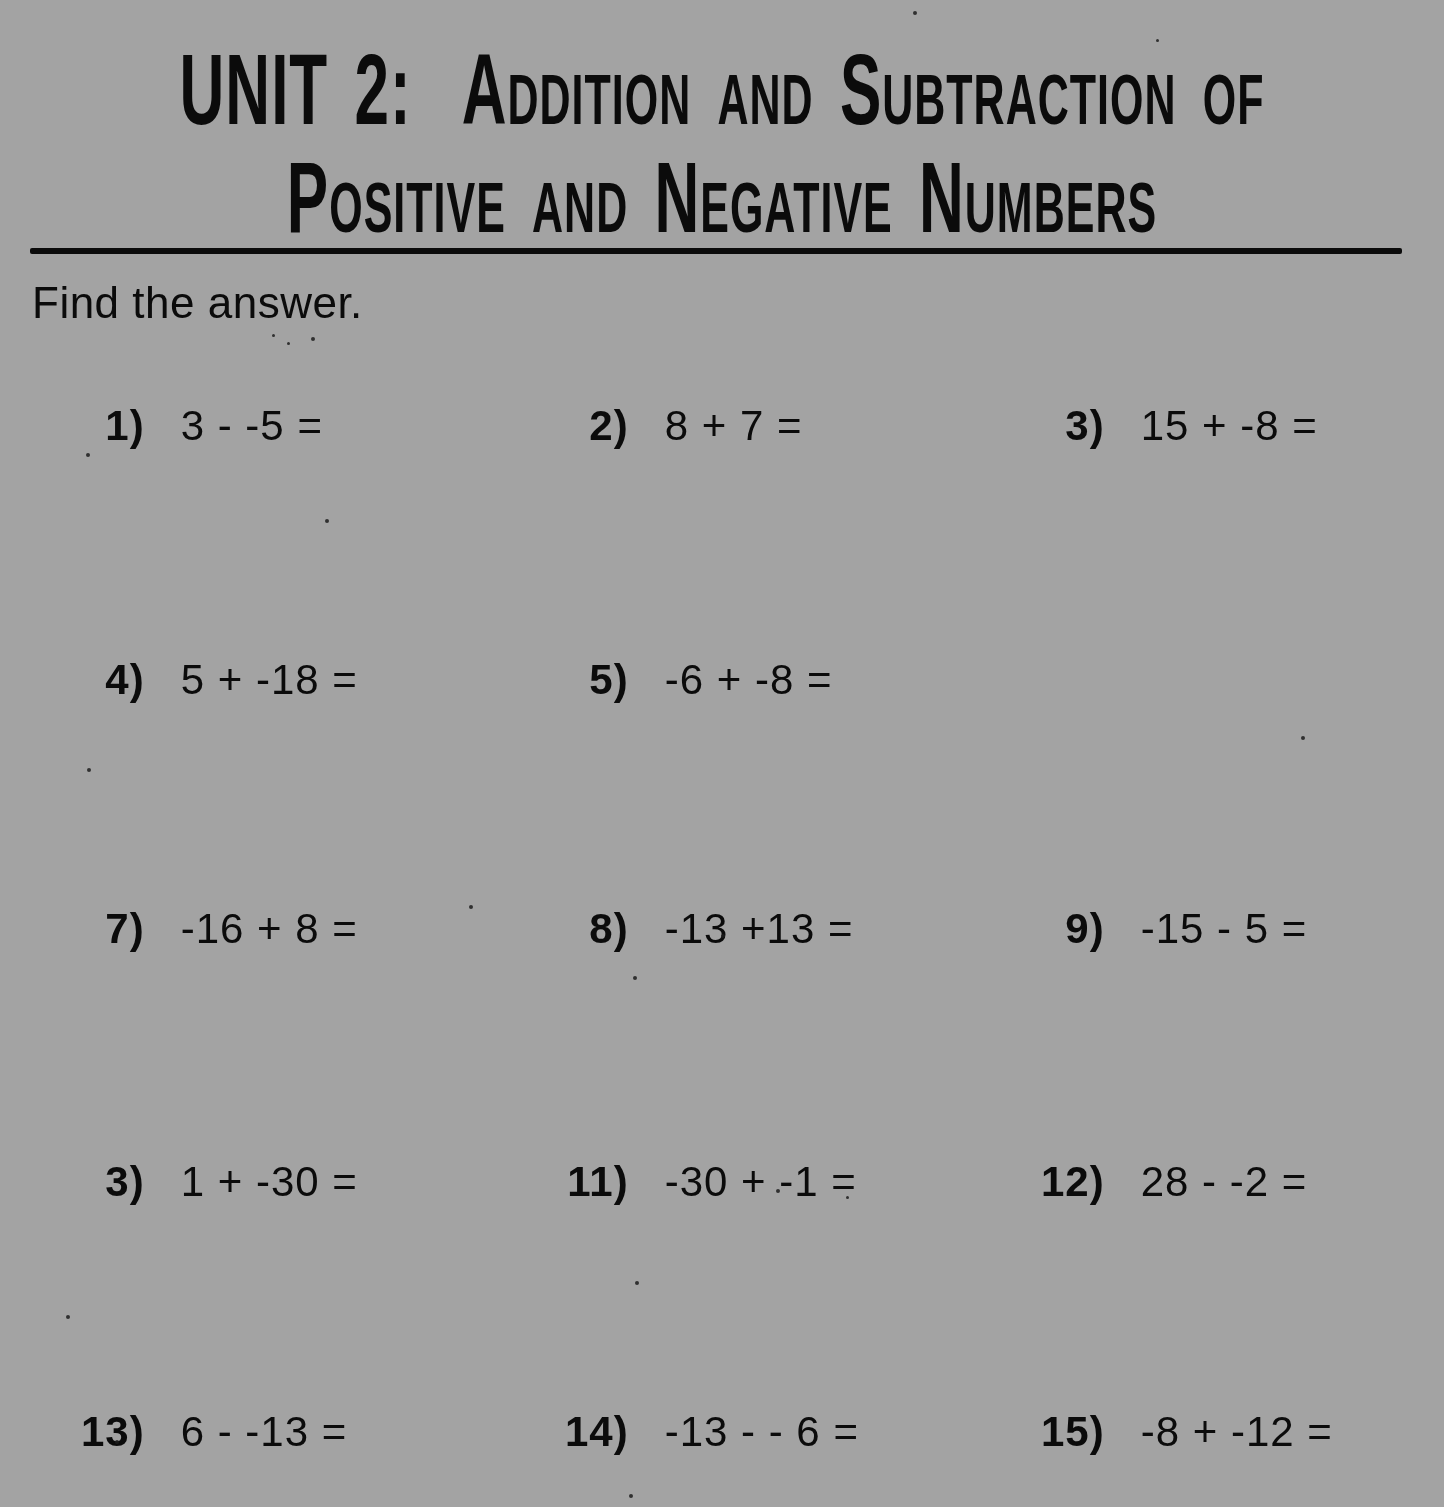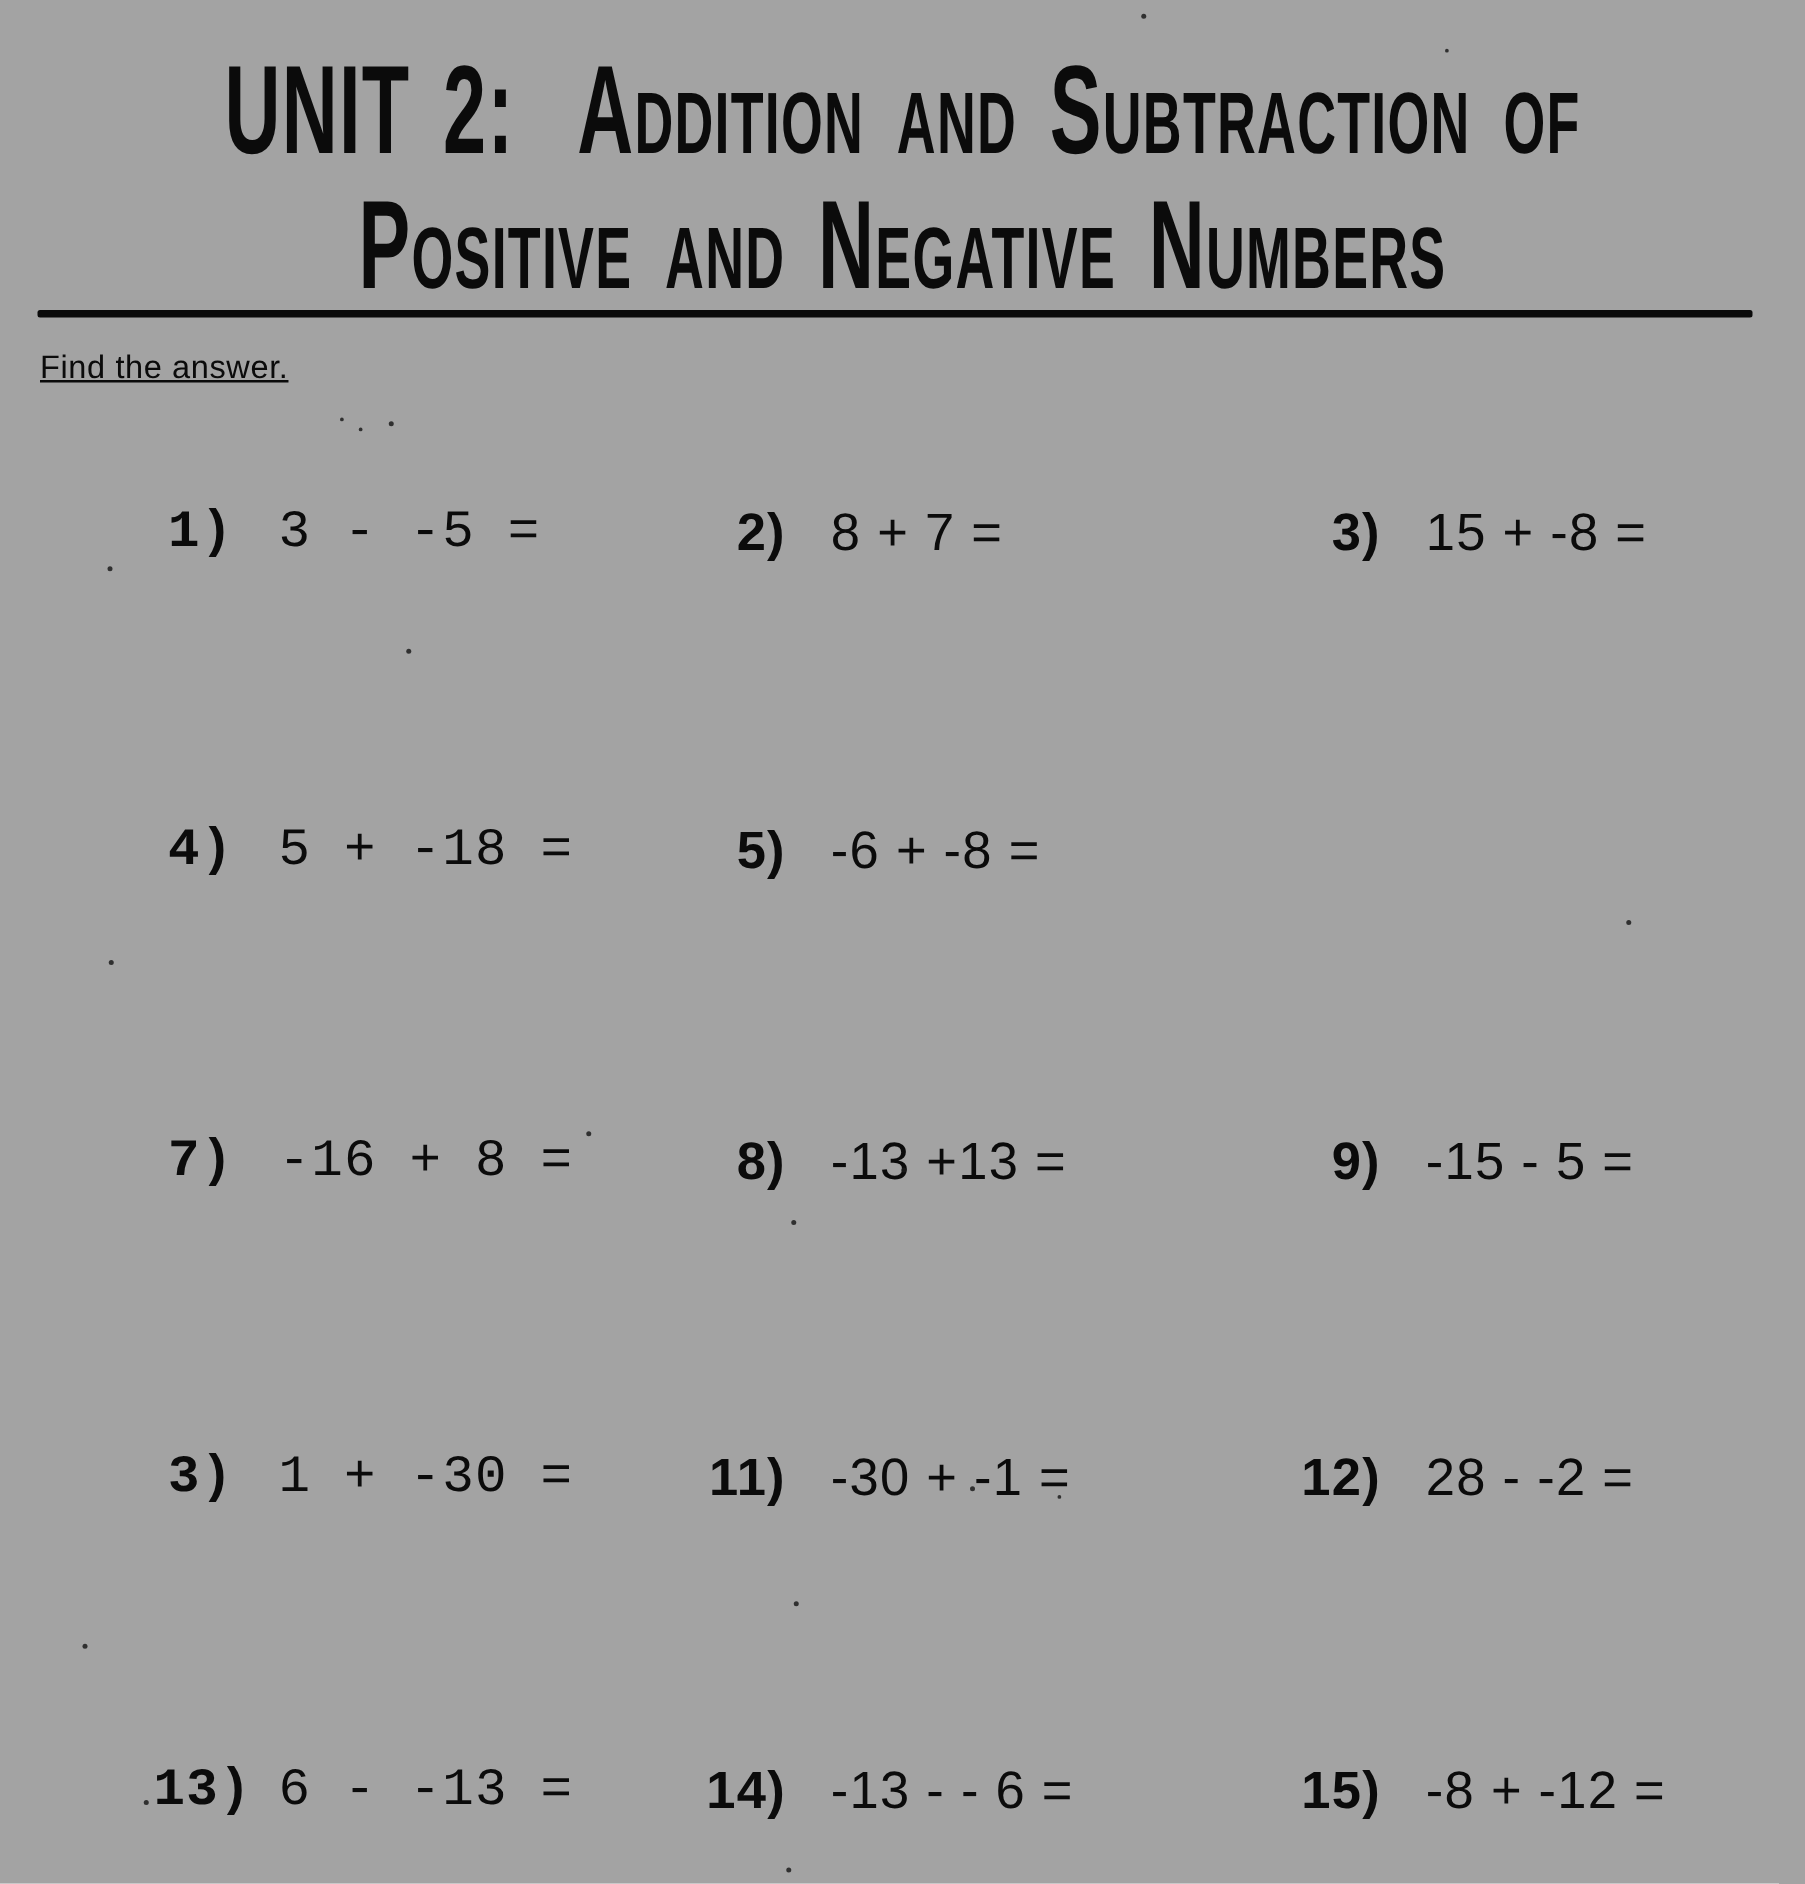--- a/index.html
+++ b/index.html
@@ -41,44 +41,43 @@
     height: 6px;
     background: #0b0b0b;
     border-radius: 2px;
   }
 
   
   .instruction {
     position: absolute;
     left: 32px;
     top: 278px;
-    font-size: 26px;
+    font-size: 44px;
     letter-spacing: 0.5px;
-    text-decoration: underline;
   }
 
   
   .prob {
     position: absolute;
     font-size: 42px;
     white-space: pre;
     line-height: 48px;
   }
   .pnum {
     display: inline-block;
     width: 64px;
     text-align: right;
     font-weight: bold;
     margin-right: 36px;
     letter-spacing: 1px;
   }
   .pexpr { letter-spacing: 1px; }
 
   
-  .c1 { left: 22px; font-family: Liberation Mono, monospace; }
+  .c1 { left: 34px; }
   .c2 { left: 518px; }
   .c3 { left: 994px; }
   .r1 { top: 354px; }
   .r2 { top: 608px; }
   .r3 { top: 857px; }
   .r4 { top: 1110px; }
   .r5 { top: 1360px; }
 
   
   .speck {

